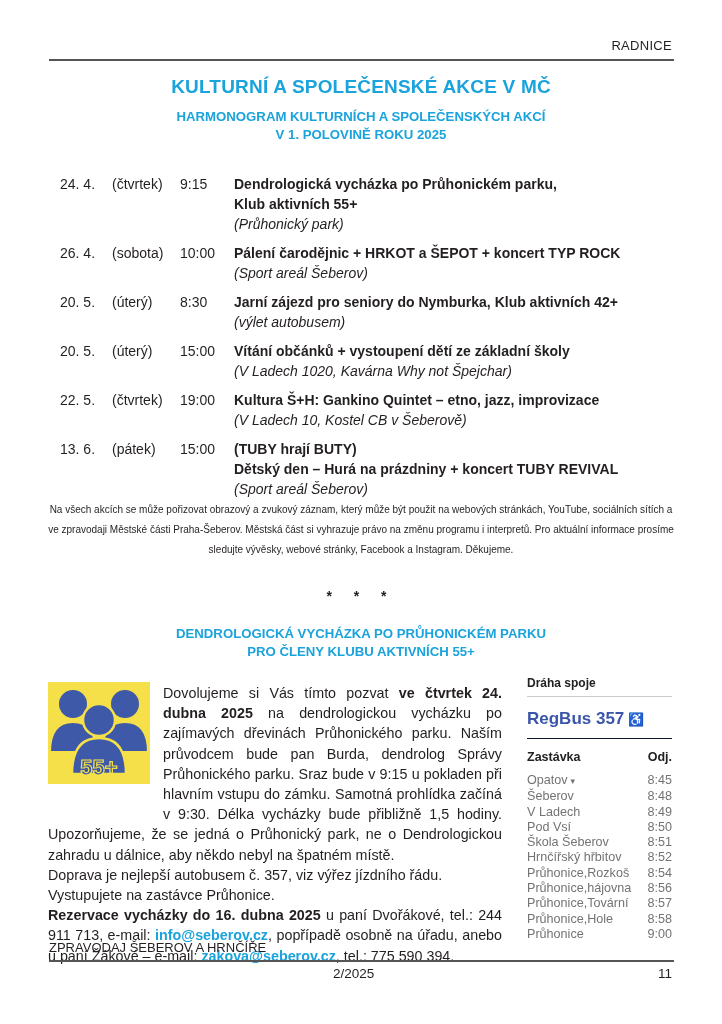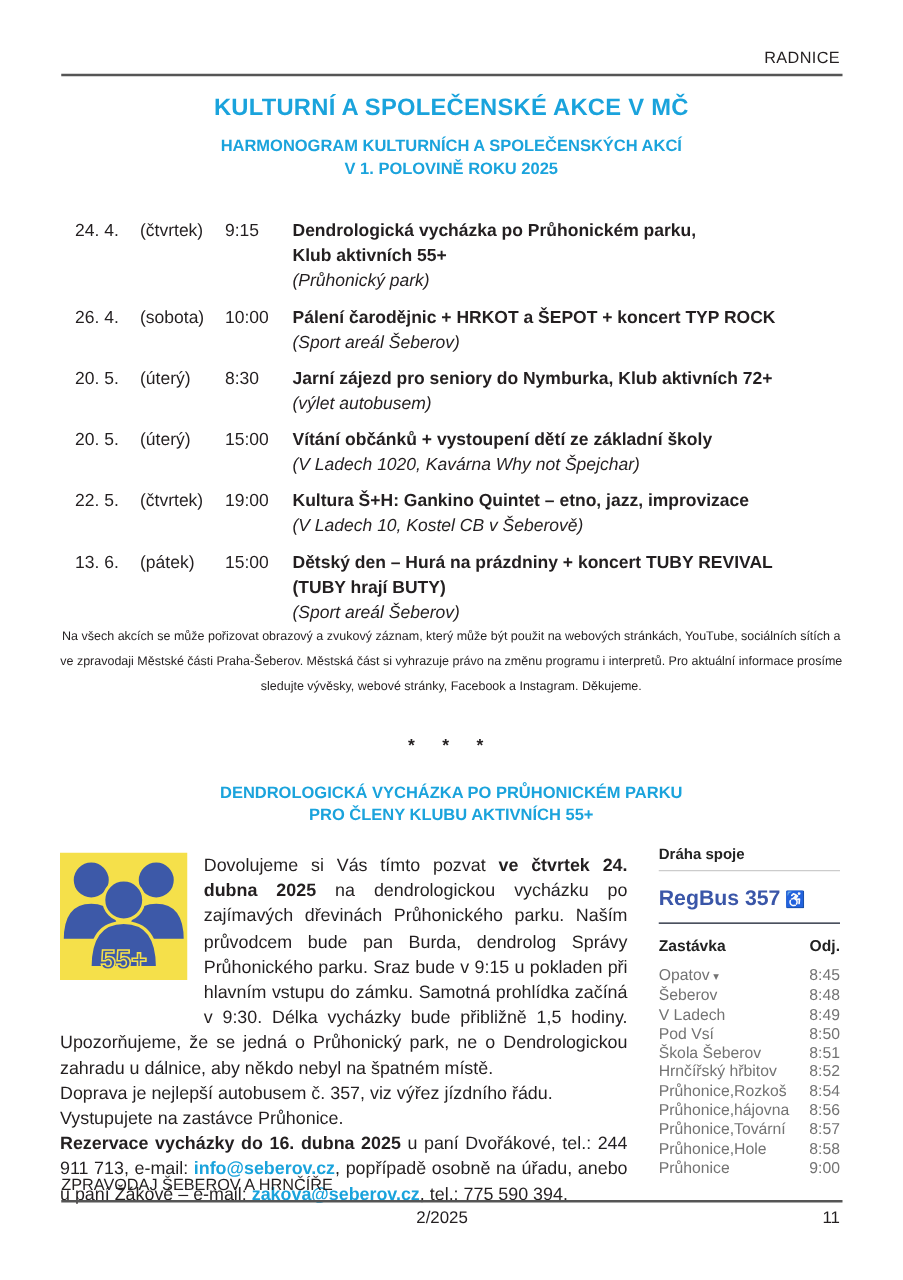--- a/index.html
+++ b/index.html
@@ -77,21 +77,21 @@
     <div class="body">
       <span class="name">Pálení čarodějnic + HRKOT a ŠEPOT + koncert TYP ROCK</span>
       <span class="place">(Sport areál Šeberov)</span>
     </div>
   </div>
   <div class="event">
     <span class="date">20. 5.</span>
     <span class="day">(úterý)</span>
     <span class="time">8:30</span>
     <div class="body">
-      <span class="name">Jarní zájezd pro seniory do Nymburka, Klub aktivních 72+</span>
+      <span class="name">Jarní zájezd pro seniory do Nymburka, Klub aktivních 42+</span>
       <span class="place">(výlet autobusem)</span>
     </div>
   </div>
   <div class="event">
     <span class="date">20. 5.</span>
     <span class="day">(úterý)</span>
     <span class="time">15:00</span>
     <div class="body">
       <span class="name">Vítání občánků + vystoupení dětí ze základní školy</span>
       <span class="place">(V Ladech 1020, Kavárna Why not Špejchar)</span>
@@ -104,22 +104,22 @@
     <div class="body">
       <span class="name">Kultura Š+H: Gankino Quintet – etno, jazz, improvizace</span>
       <span class="place">(V Ladech 10, Kostel CB v Šeberově)</span>
     </div>
   </div>
   <div class="event">
     <span class="date">13. 6.</span>
     <span class="day">(pátek)</span>
     <span class="time">15:00</span>
     <div class="body">
+      <span class="name">(TUBY hrají BUTY)</span>
       <span class="name">Dětský den – Hurá na prázdniny + koncert TUBY REVIVAL</span>
-      <span class="name">(TUBY hrají BUTY)</span>
       <span class="place">(Sport areál Šeberov)</span>
     </div>
   </div>
 </div>
 
 <div class="notice">Na všech akcích se může pořizovat obrazový a zvukový záznam, který může být použit na webových stránkách, YouTube, sociálních sítích a ve zpravodaji Městské části Praha-Šeberov. Městská část si vyhrazuje právo na změnu programu i interpretů. Pro aktuální informace prosíme sledujte vývěsky, webové stránky, Facebook a Instagram. Děkujeme.</div>
 <div class="stars">* * *</div>
 
 <div class="sec2-title">
   <div>DENDROLOGICKÁ VYCHÁZKA PO PRŮHONICKÉM PARKU</div>

